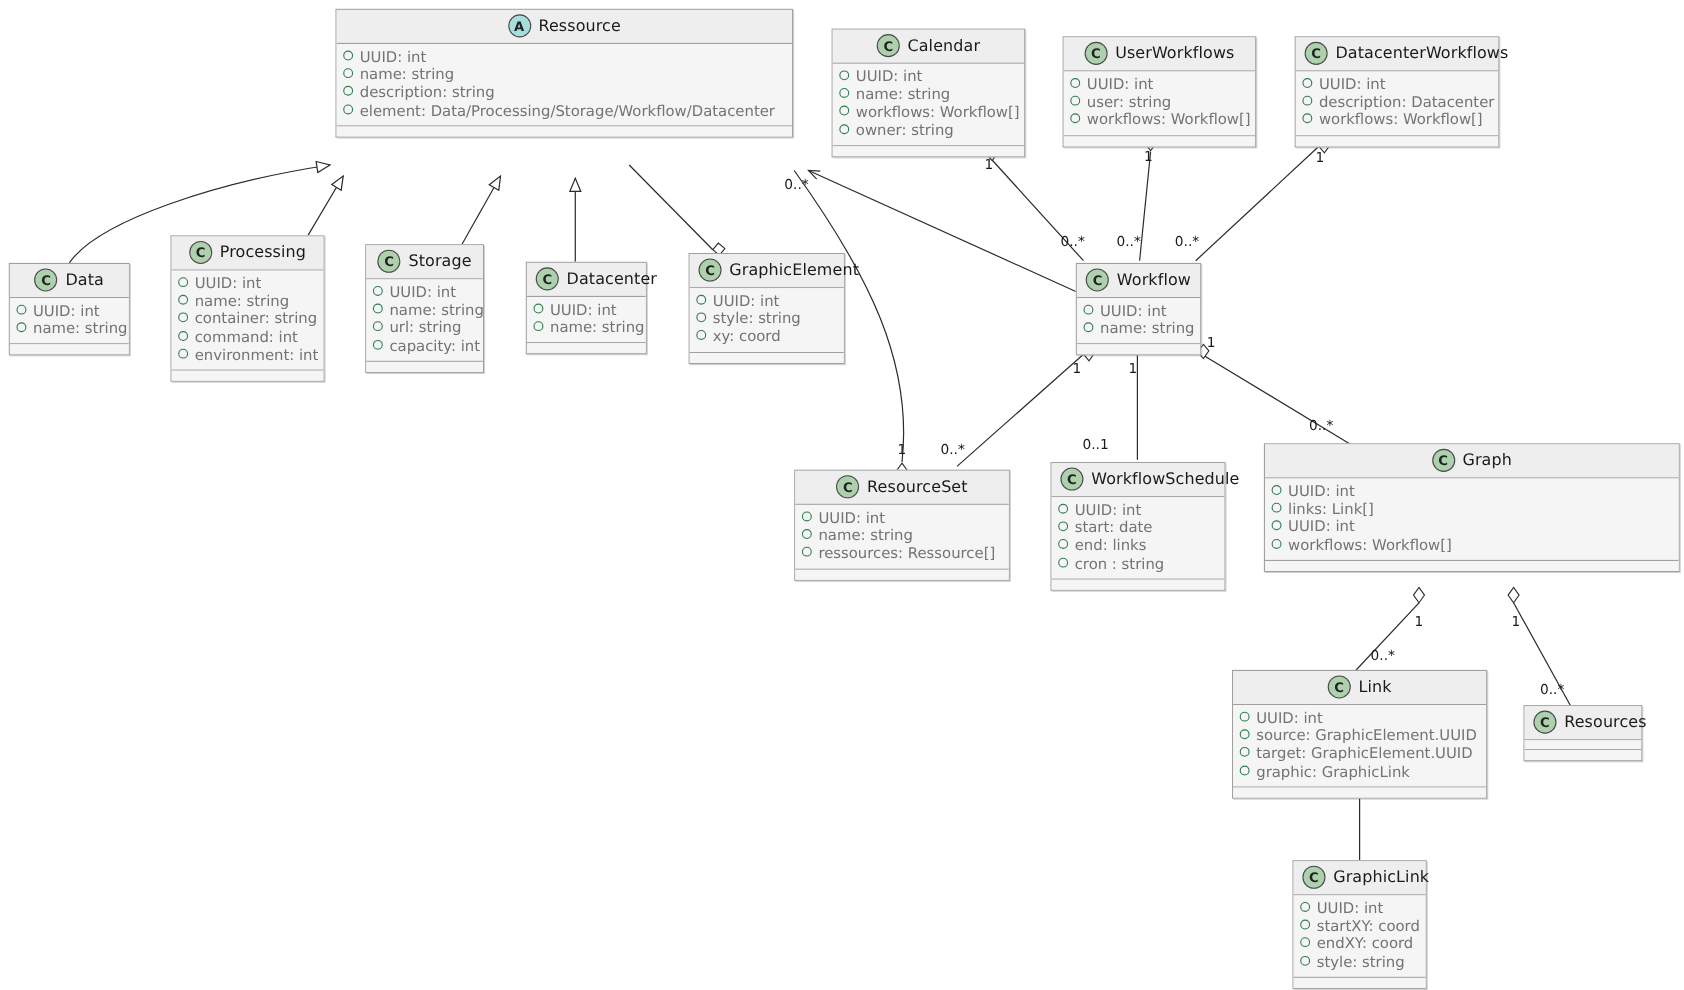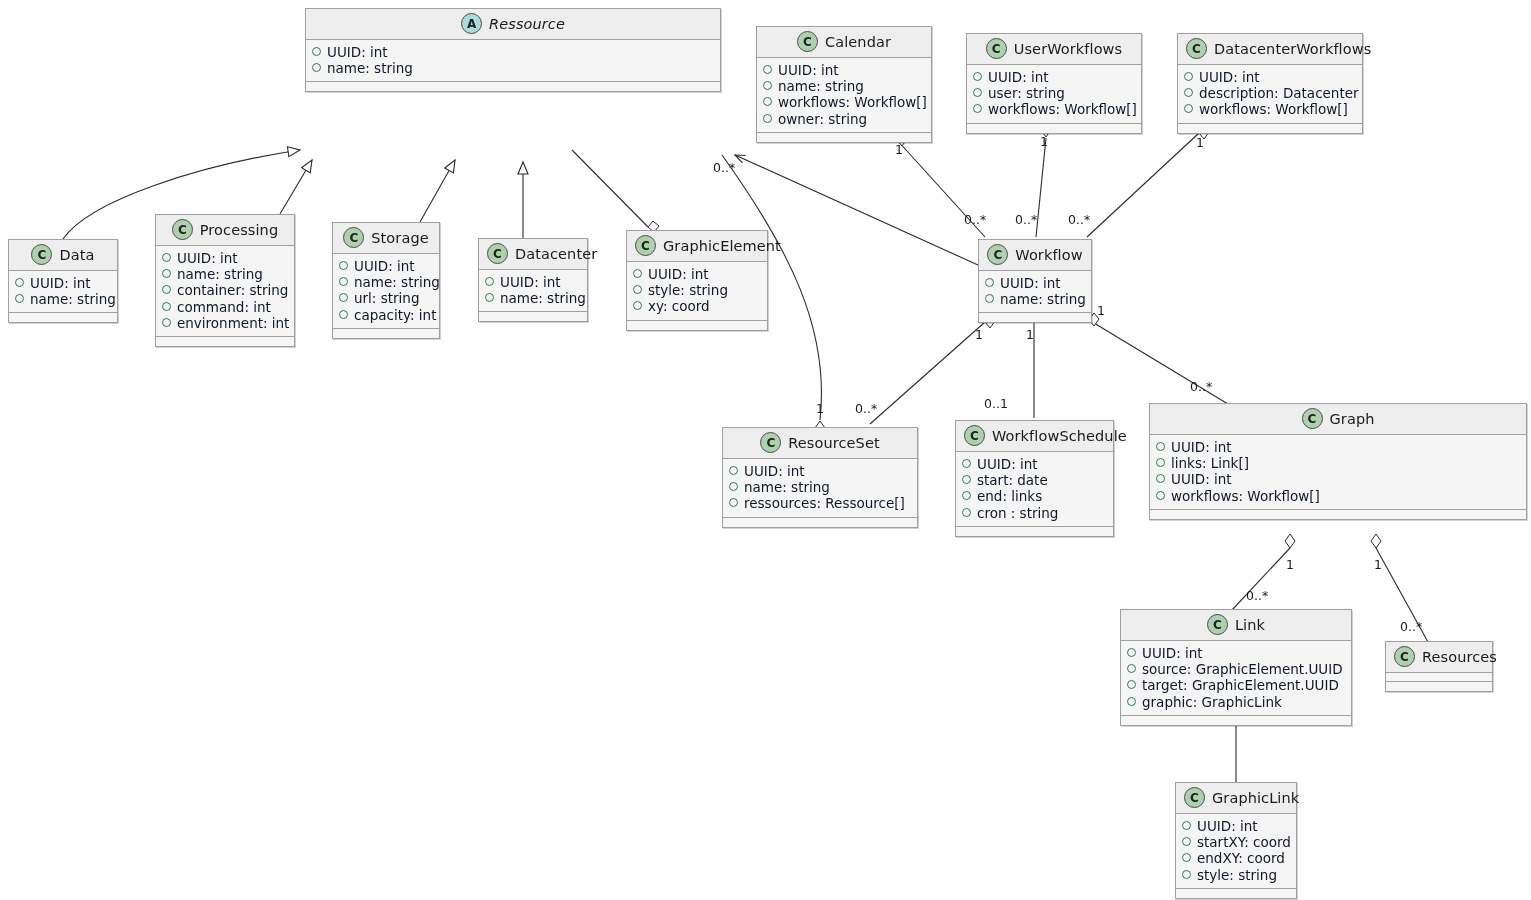--- a/index.html
+++ b/index.html
@@ -39,32 +39,32 @@
     display:inline-flex;align-items:center;justify-content:center;
     font-size:12px;font-weight:bold;line-height:1;
     color:#222;flex:0 0 auto;
     font-family:"DejaVu Sans","Liberation Sans",sans-serif;
   }
   .stereo-icon.cls{background:#add1ad;}
   .stereo-icon.abs{background:#a9dcdc;}
   .uml-title{
     font-size:14.5px;color:#1a1a1a;letter-spacing:.1px;
   }
-  .uml-title.abstract{font-style:italic;}
+  .uml-title.abstract{}
 
   .uml-attrs{
     box-sizing:border-box;
     background:#f5f5f5;
     border-bottom:1px solid #a0a0a0;
     padding:4px 8px 5px 6px;
   }
   .uml-attrs.empty{height:9px;padding:0;}
   .attr{
     display:flex;align-items:baseline;gap:6px;
-    font-size:13.5px;color:#0f172a;line-height:16.2px;white-space:nowrap;text-align:right;
+    font-size:13.5px;color:#737373;line-height:16.2px;white-space:nowrap;text-align:right;
   }
   .attr .vis{
     width:7px;height:7px;border-radius:50%;
     border:1.3px solid #2e7d4f;background:transparent;
     display:inline-block;flex:0 0 auto;position:relative;top:-1px;
   }
   .uml-ops{
     box-sizing:border-box;
     background:#f5f5f5;
     height:9px;
@@ -143,20 +143,28 @@
           <span class="uml-title abstract">Ressource</span>
         </div>
         <div class="uml-attrs">
           <div class="attr">
             <span class="vis"></span>
             <span>UUID: int</span>
           </div>
           <div class="attr">
             <span class="vis"></span>
             <span>name: string</span>
+          </div>
+          <div class="attr">
+            <span class="vis"></span>
+            <span>description: string</span>
+          </div>
+          <div class="attr">
+            <span class="vis"></span>
+            <span>element: Data/Processing/Storage/Workflow/Datacenter</span>
           </div>
         </div>
         <div class="uml-ops"></div>
       </div>
       <div class="uml-class" style="left: 756px; top: 26px; width: 176px;">
         <div class="uml-header">
           <span class="stereo-icon cls">C</span>
           <span class="uml-title">Calendar</span>
         </div>
         <div class="uml-attrs">

